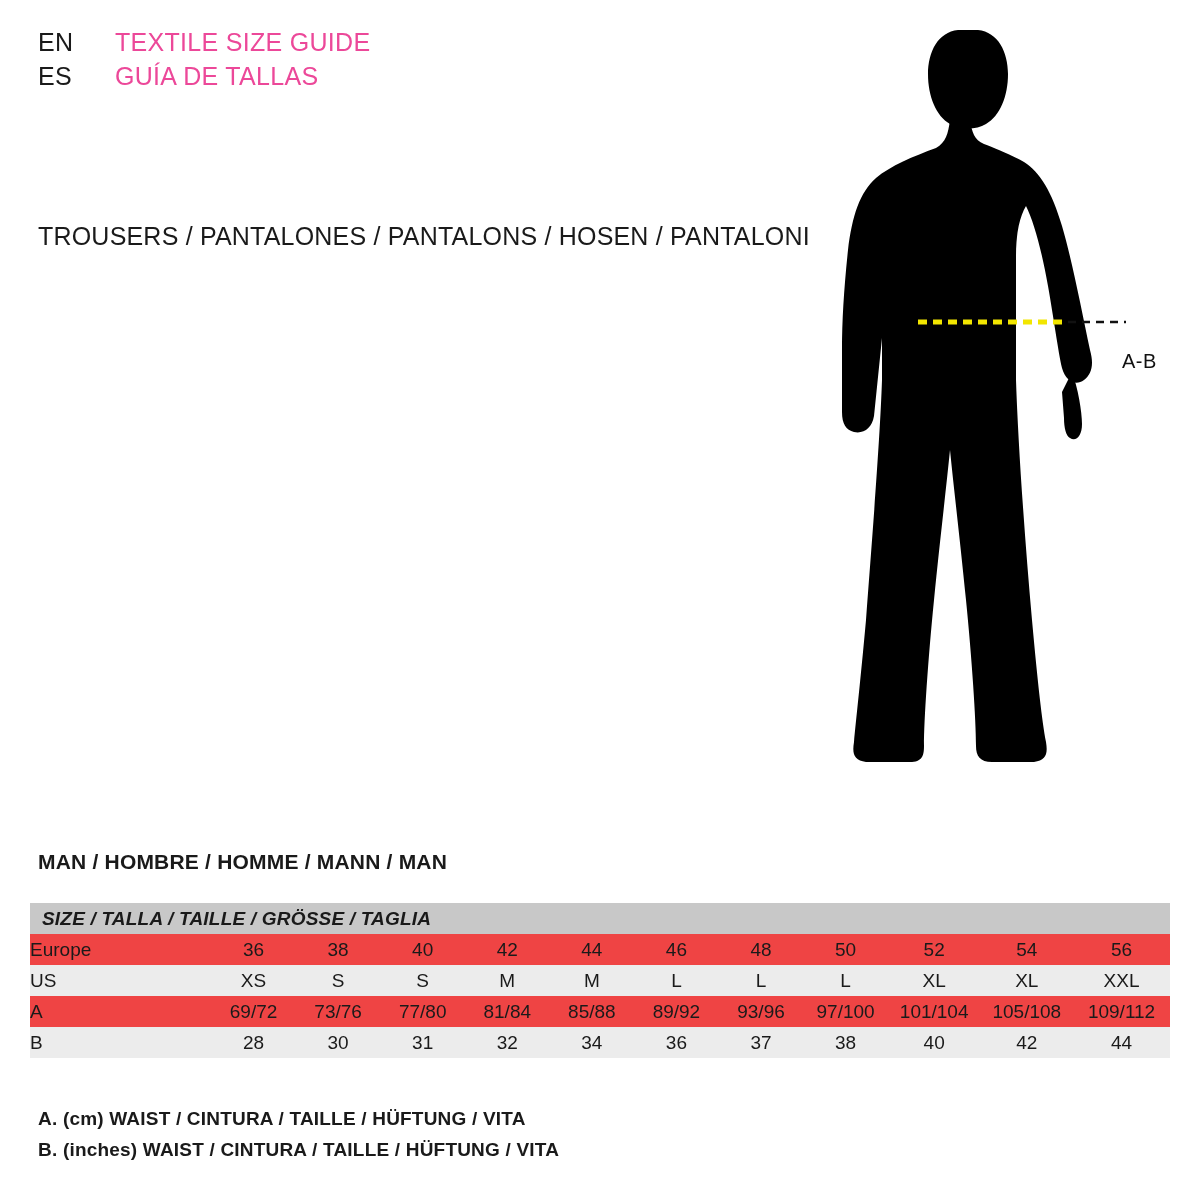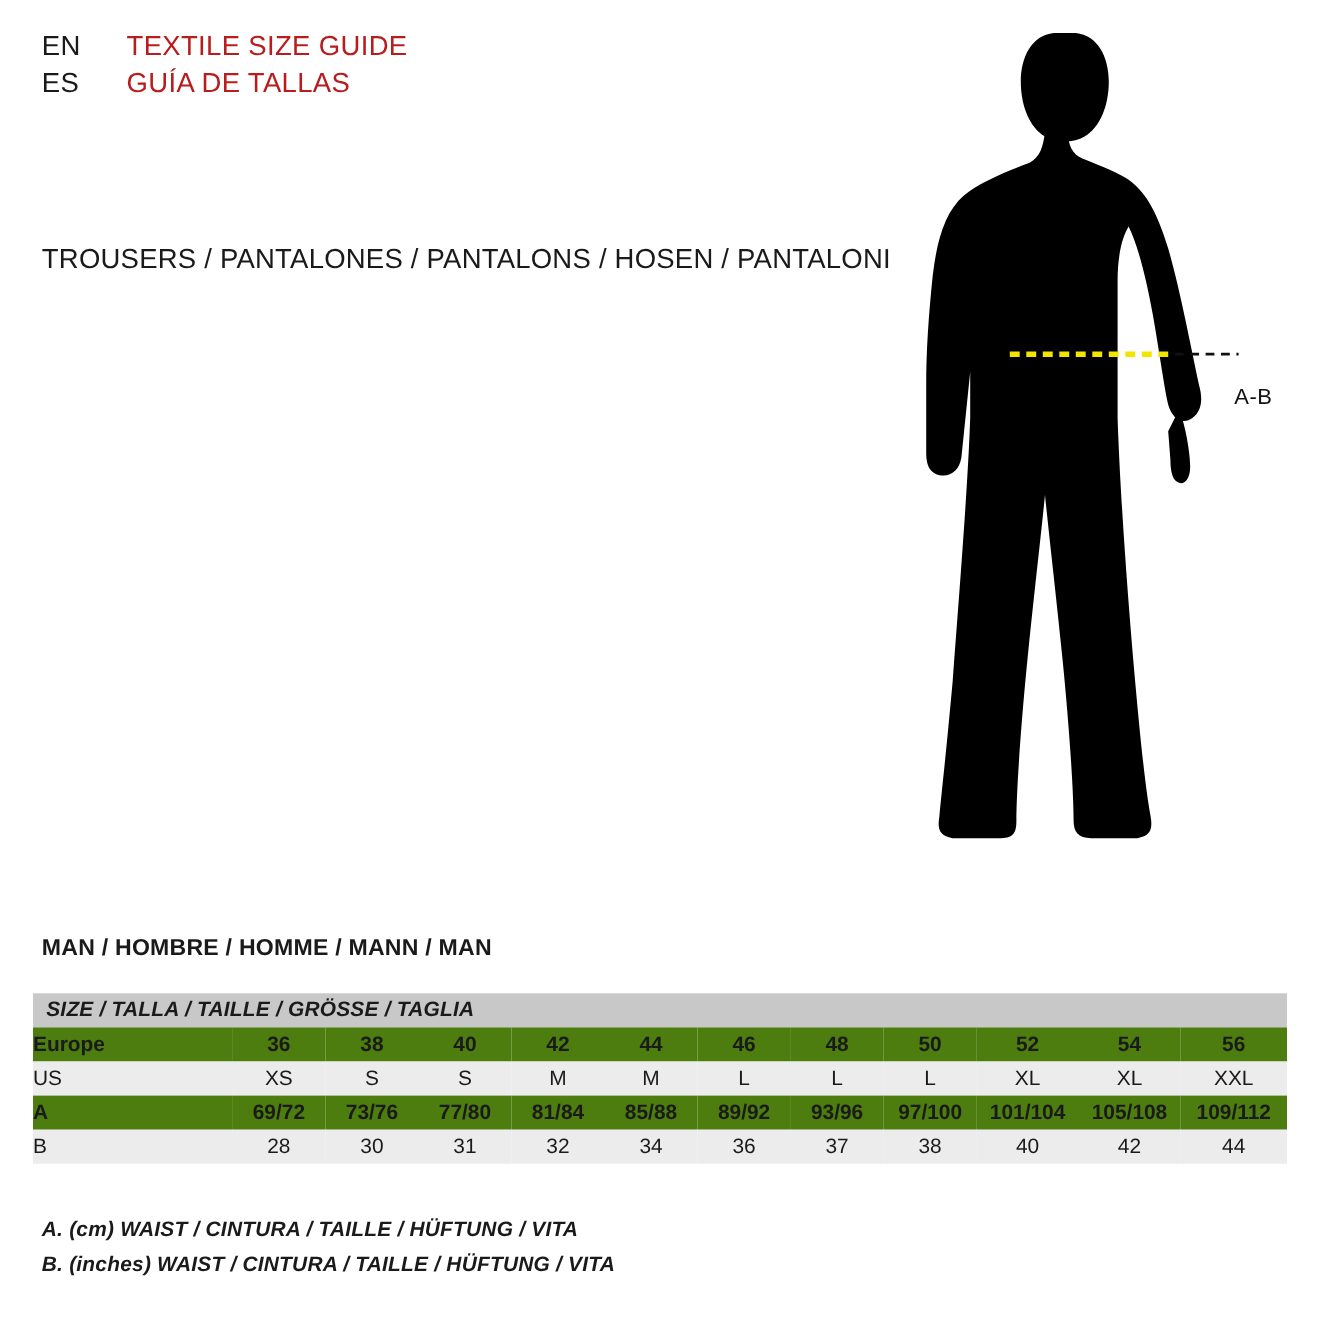--- a/index.html
+++ b/index.html
@@ -32,21 +32,21 @@
   .lang-code {
     width: 77px;
     flex: 0 0 77px;
     font-size: 25px;
     letter-spacing: 0.4px;
     color: #1a1a1a;
   }
   .lang-text {
     font-size: 25px;
     letter-spacing: 0.3px;
-    color: #b91c1c;
+    color: #ec4899;
     text-align: right;
   }
   .garment-line {
     position: absolute;
     left: 38px;
     top: 222px;
     font-size: 25px;
     font-weight: normal;
     letter-spacing: 0.2px;
     color: #1a1a1a;
@@ -100,21 +100,21 @@
     vertical-align: middle;
   }
   tr.head-row td {
     background: #c8c8c8;
     font-weight: bold;
     font-size: 19px;
     padding-left: 12px;
     letter-spacing: 0.2px;
     font-style: italic;
   }
-  tr.row-a td { background: #4d7c0f; font-weight: bold; }
+  tr.row-a td { background: #ef4444; }
   tr.row-b td { background: #ececec; }
   td.rowlabel {
     padding-left: 12px;
     text-align: left;
   }
   td.val {
     text-align: center;
   }
 
   
@@ -122,21 +122,20 @@
     position: absolute;
     left: 38px;
     top: 1108px;
   }
   .footnote {
     font-size: 19px;
     font-weight: bold;
     color: #1a1a1a;
     letter-spacing: 0.2px;
     margin-bottom: 9px;
-    font-style: italic;
   }
 </style>
 </head>
 <body>
 
 <div class="lang-block">
   <div class="lang-row">
     <span class="lang-code">EN</span>
     <span class="lang-text">TEXTILE SIZE GUIDE</span>
   </div>

